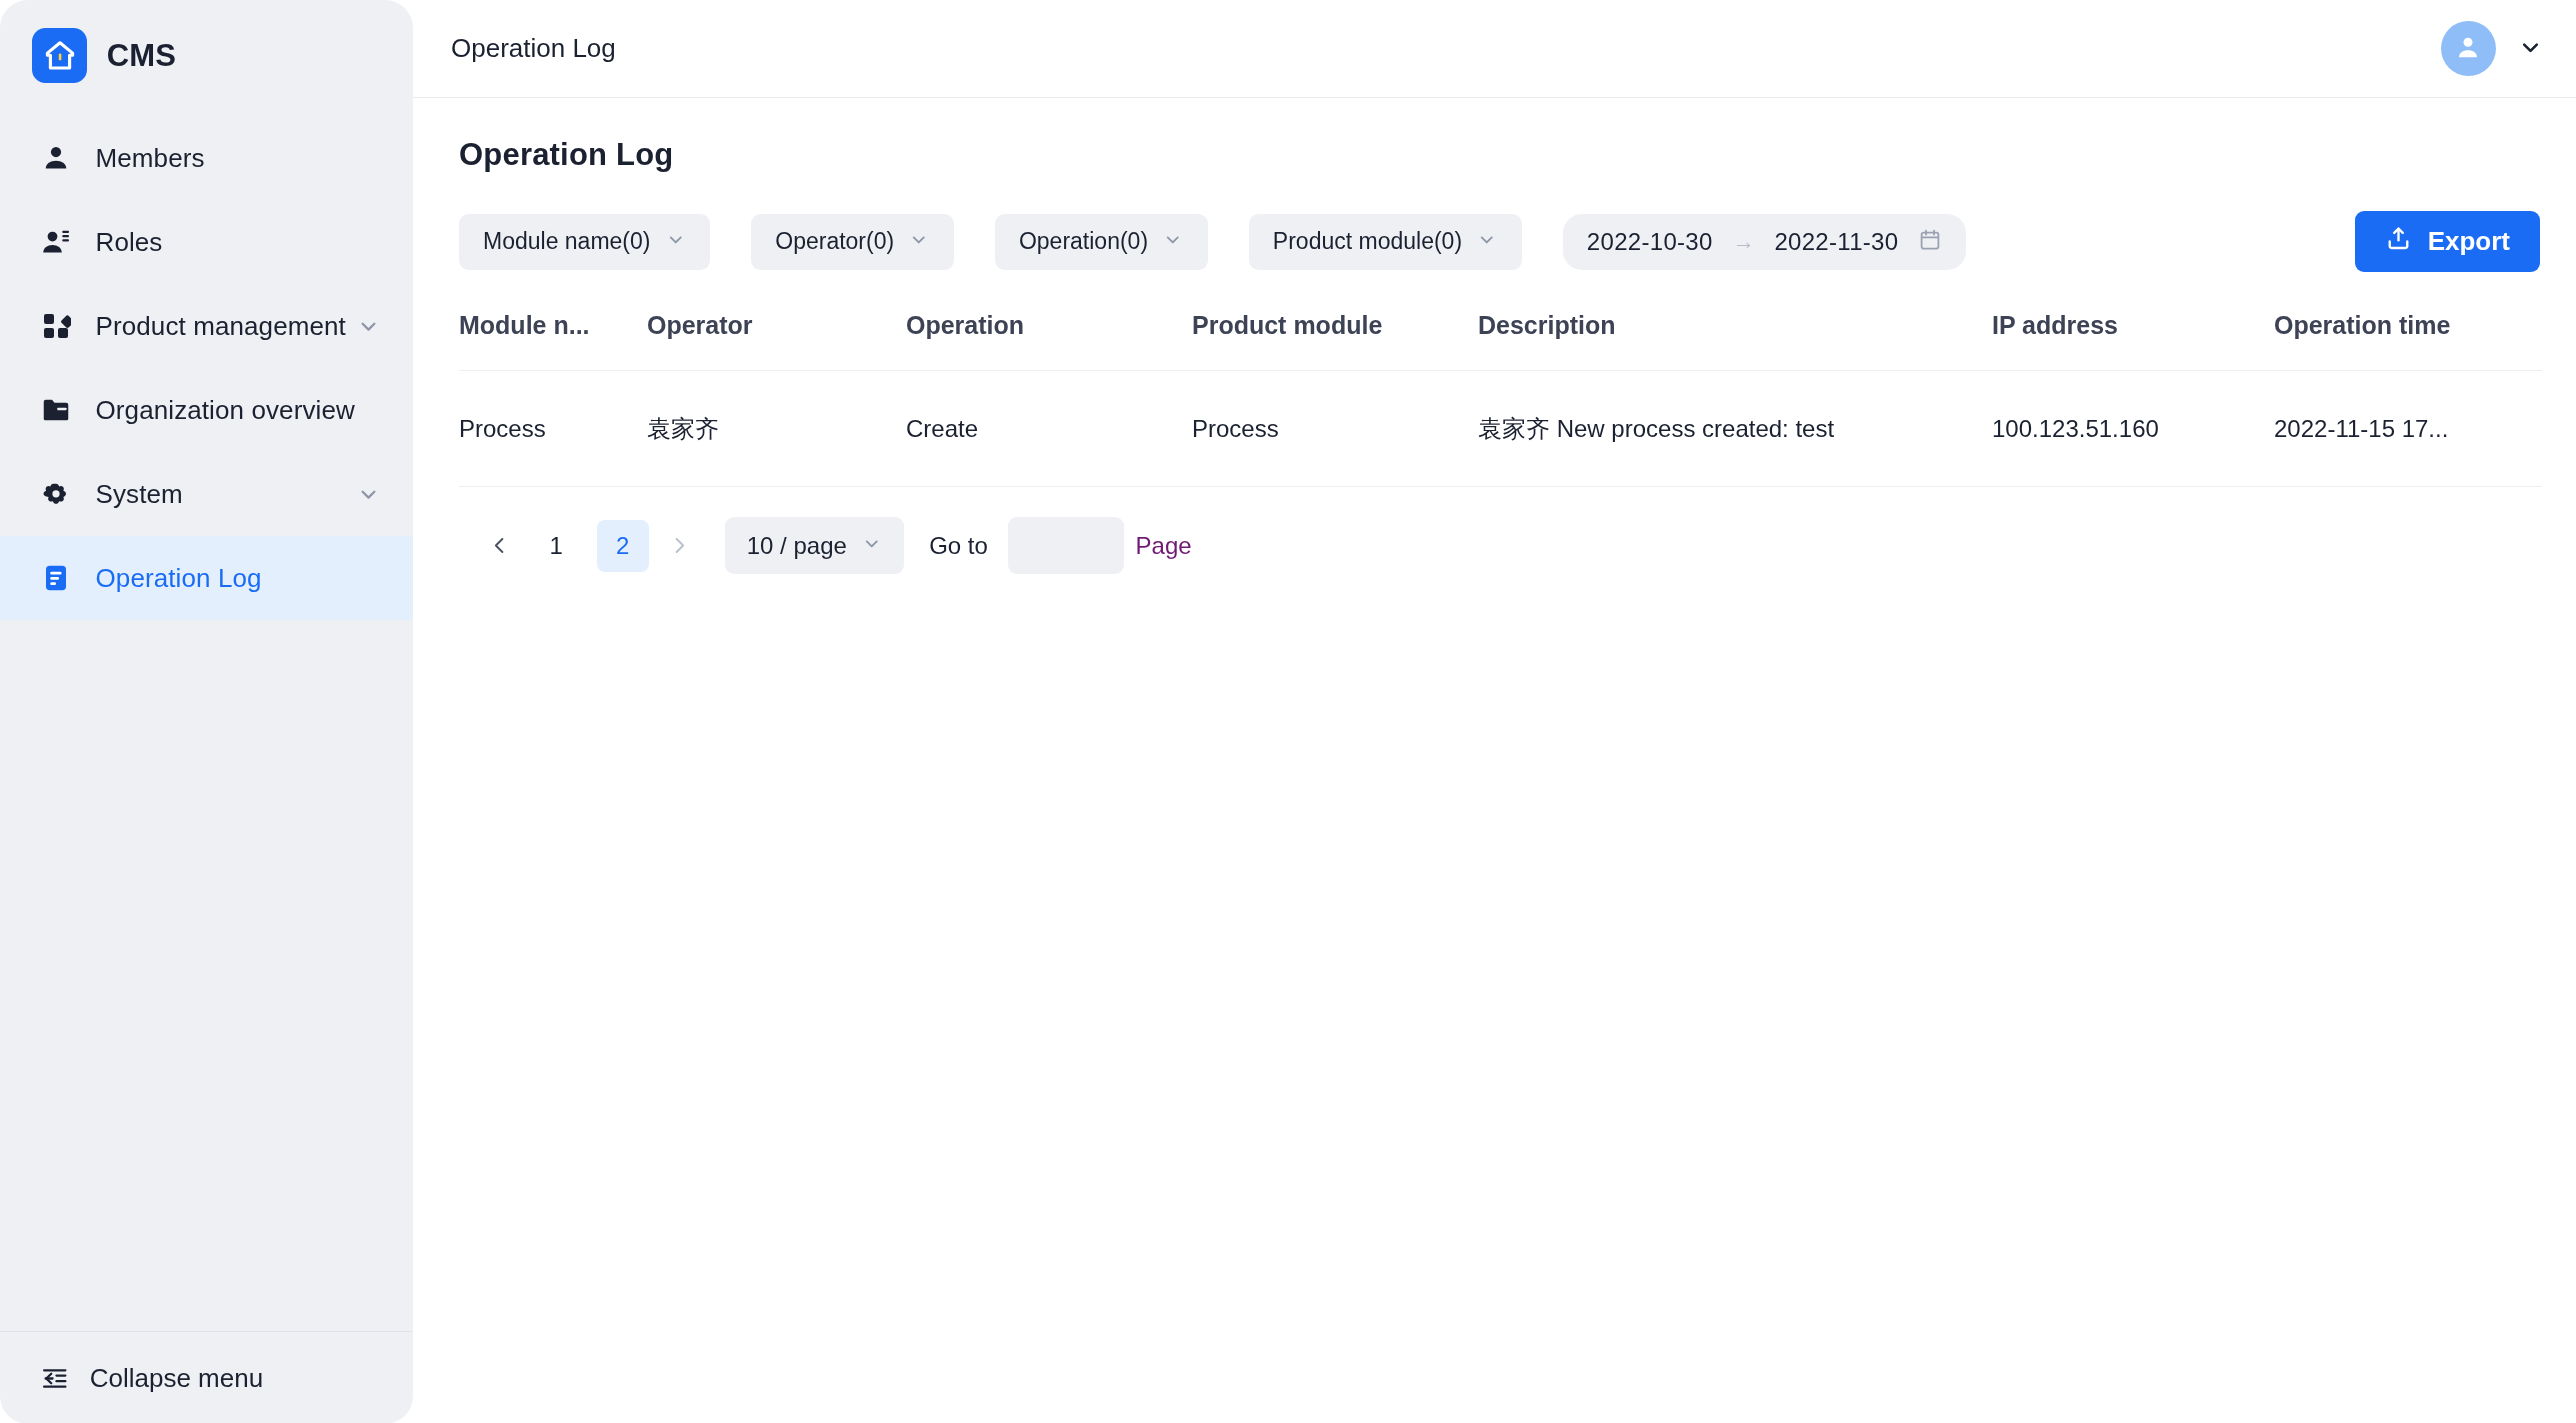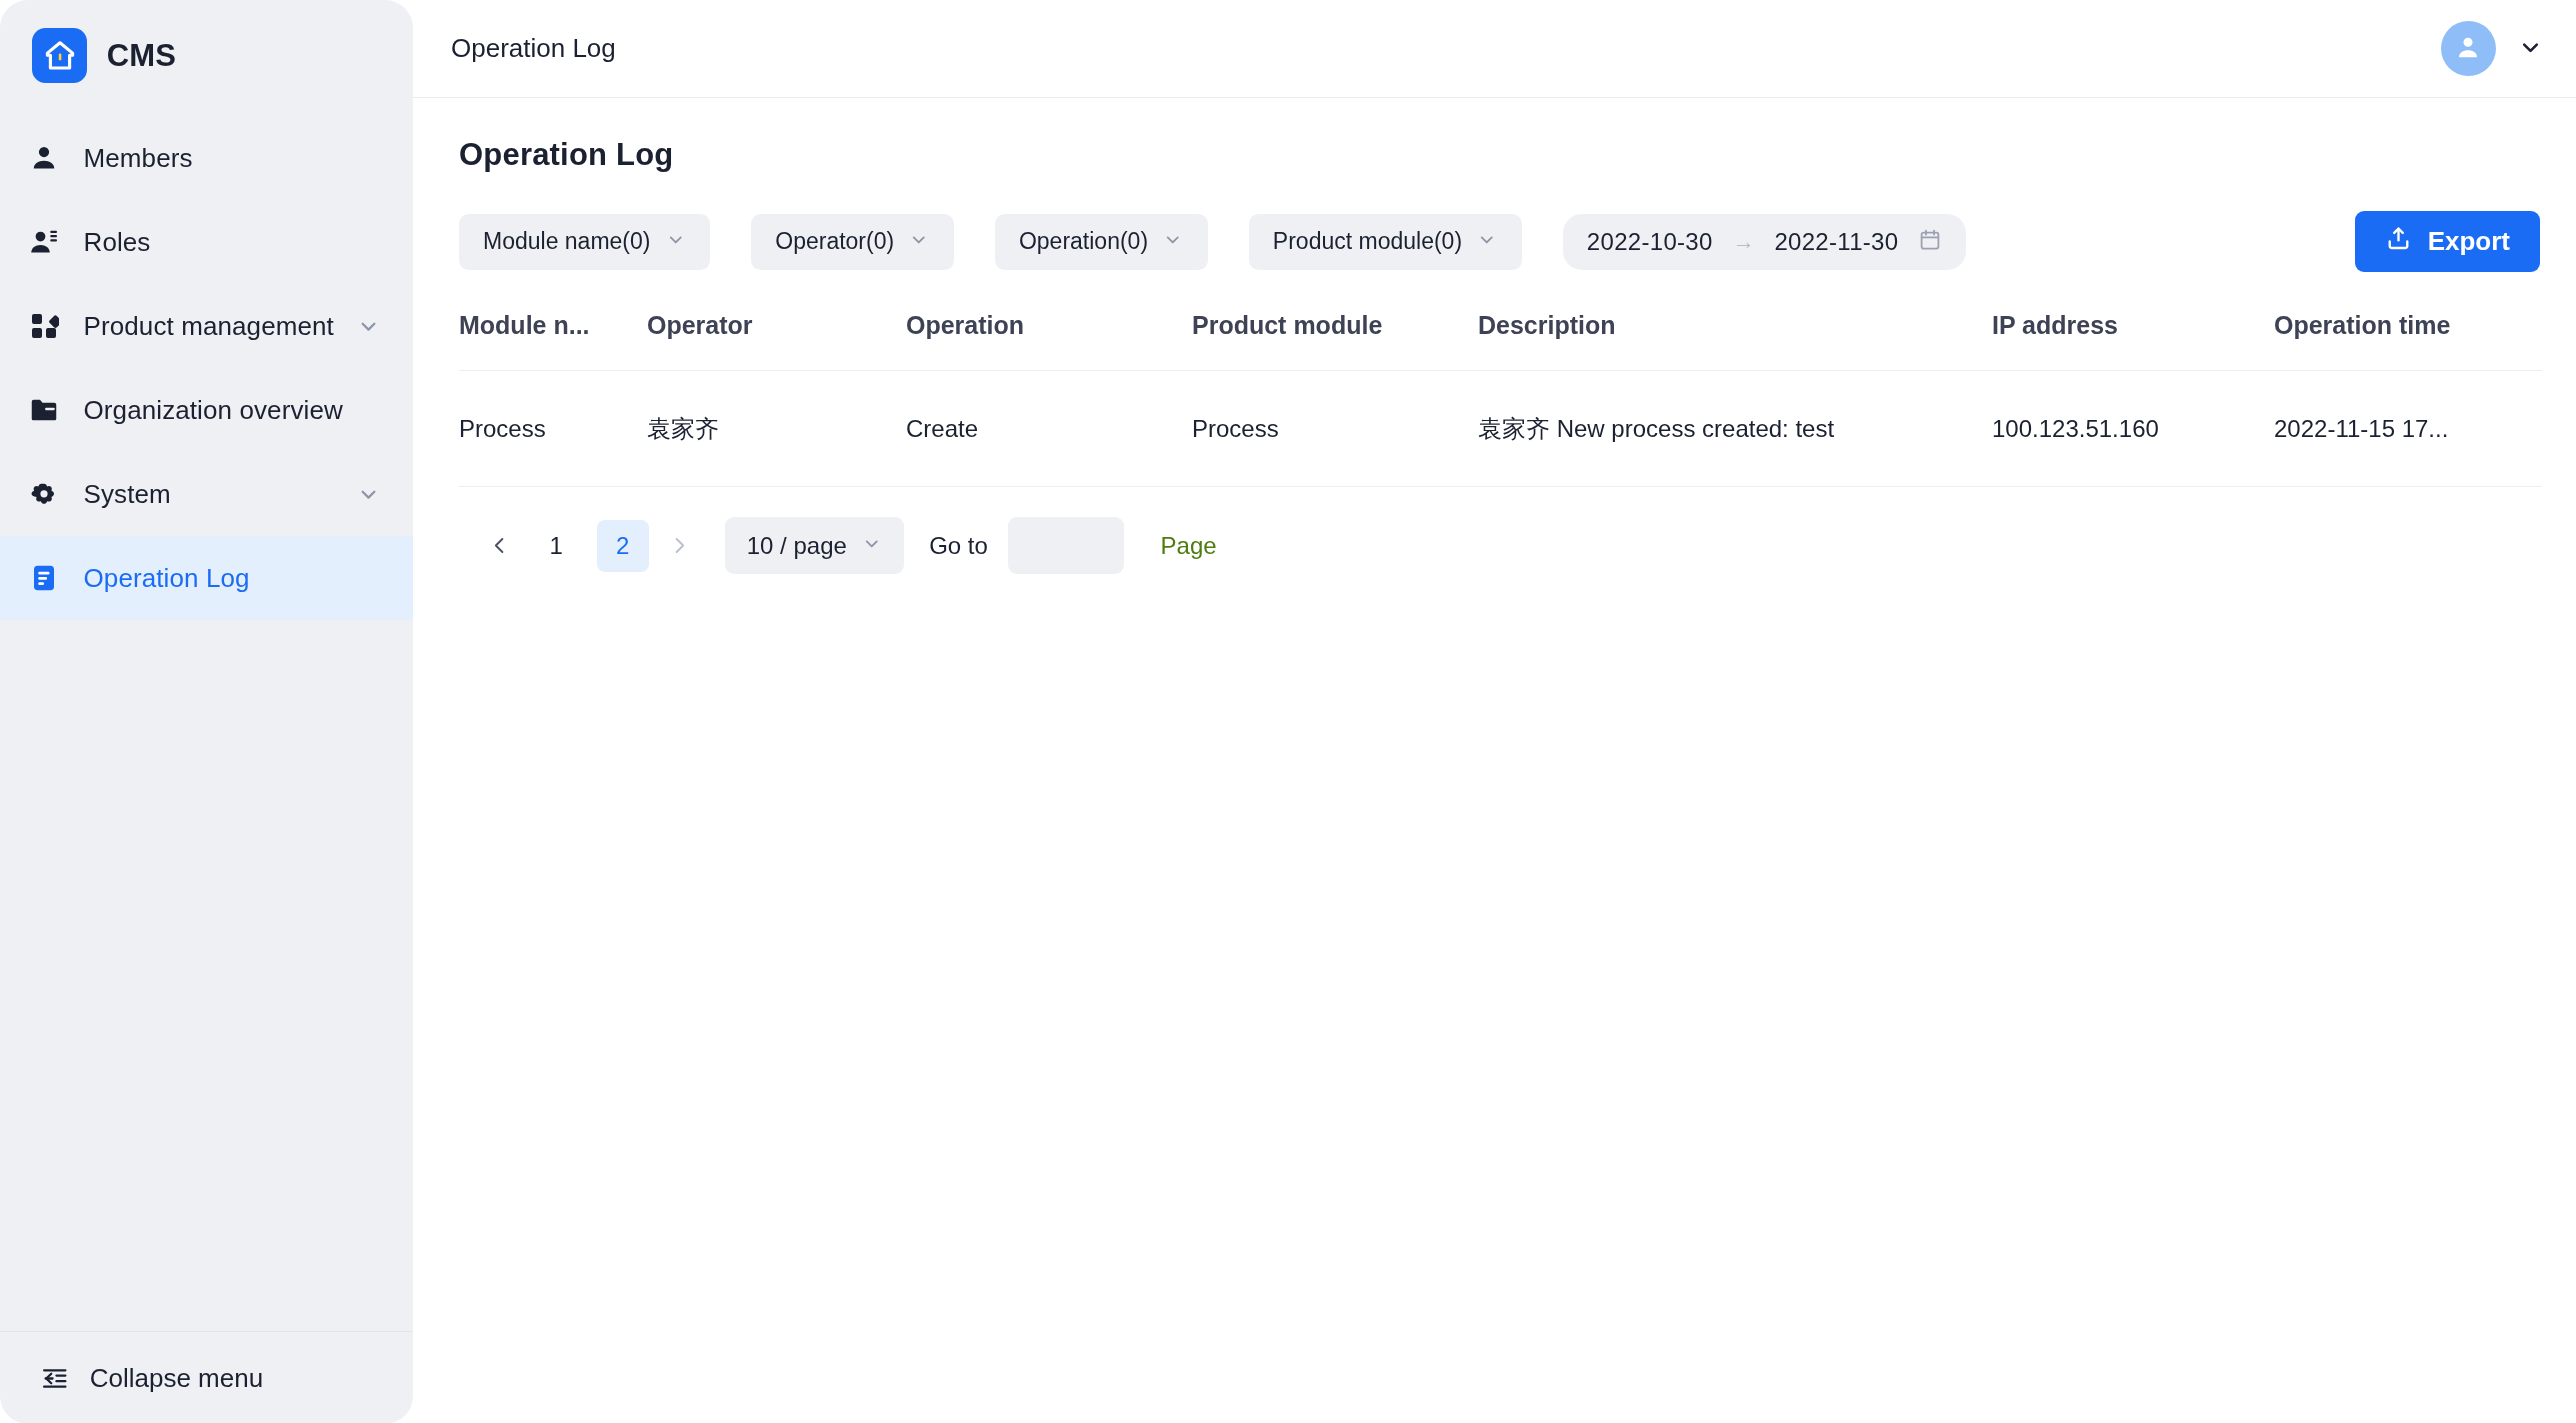--- a/index.html
+++ b/index.html
@@ -28,21 +28,21 @@
     display: flex; align-items: center; justify-content: center;
     flex: 0 0 55px;
   }
   .brand-name {
     font-size: 31px; font-weight: 700; color: #1b2130;
     letter-spacing: 0.2px;
   }
   .nav { display: flex; flex-direction: column; padding-top: 5.4px; }
   .nav-item {
     display: flex; align-items: center;
-    height: 84px; padding-left: 26px; padding-right: 32px;
+    height: 84px; padding-left: 38px; padding-right: 32px;
     cursor: pointer; position: relative; text-align: right;
   }
   .nav-item .ic {
     width: 36px; height: 36px; flex: 0 0 36px;
     display: flex; align-items: center; justify-content: center;
     margin-right: 21.5px;
   }
   .nav-label {
     font-size: 26px; color: #1b2130; white-space: nowrap;
     letter-spacing: 0.1px;
@@ -147,21 +147,21 @@
     padding: 0 21.5px; margin-left: 21.5px; cursor: pointer;
   }
   .pg-size-text { font-size: 24px; color: #1b2130; }
   .pg-goto { font-size: 24px; color: #1b2130; margin-left: 25px; }
   .pg-input {
     background: #eef0f4; border: none; border-radius: 9px;
     width: 116px; height: 57px; margin-left: 19.7px;
     font-family: inherit; font-size: 24px; color: #1b2130;
     padding: 0 14.3px; outline: none;
   }
-  .pg-page { font-size: 24px; color: #4d7c0f; margin-left: 37px; }
+  .pg-page { font-size: 24px; color: #701a75; margin-left: 12px; }
 </style>
 </head>
 <body>
 
 <div class="app">
 
   <aside class="sidebar">
 
     <div class="brand">
       <div class="brand-logo">

